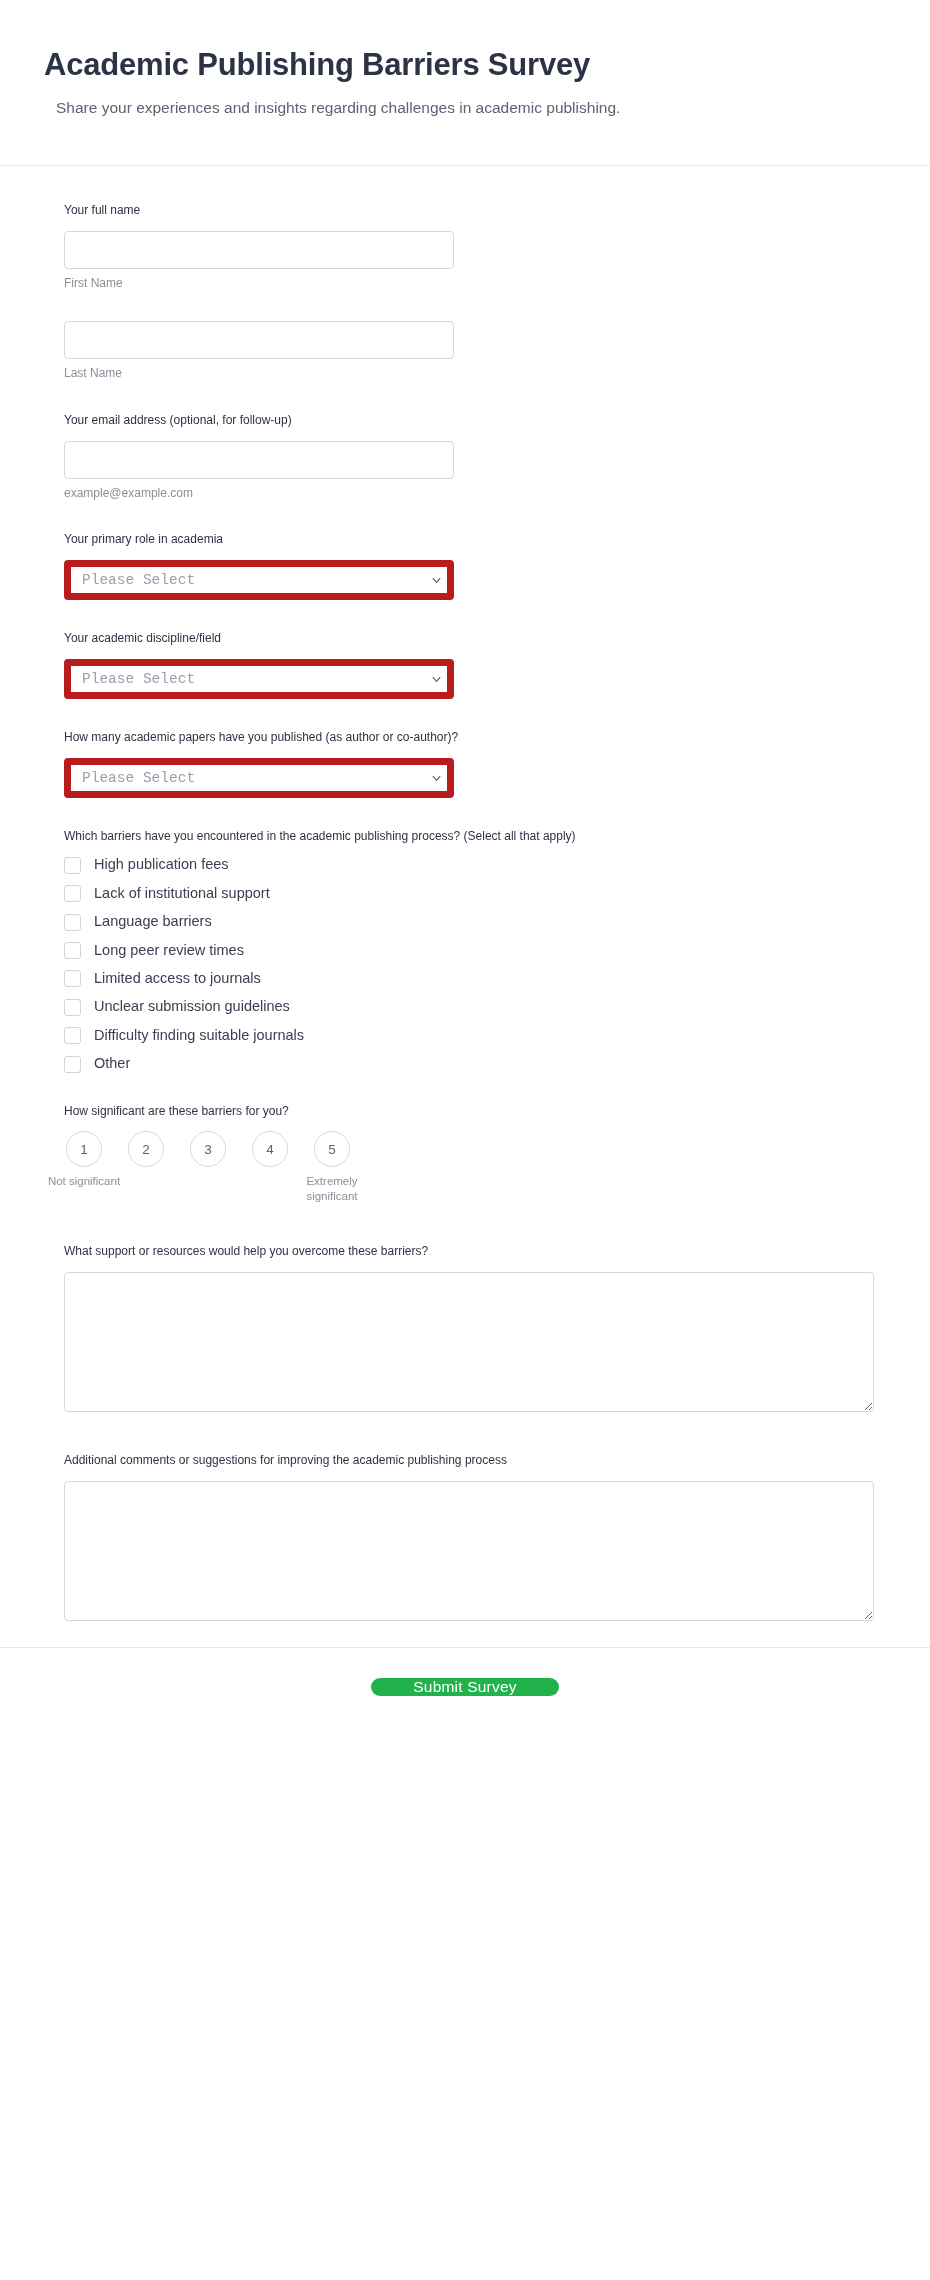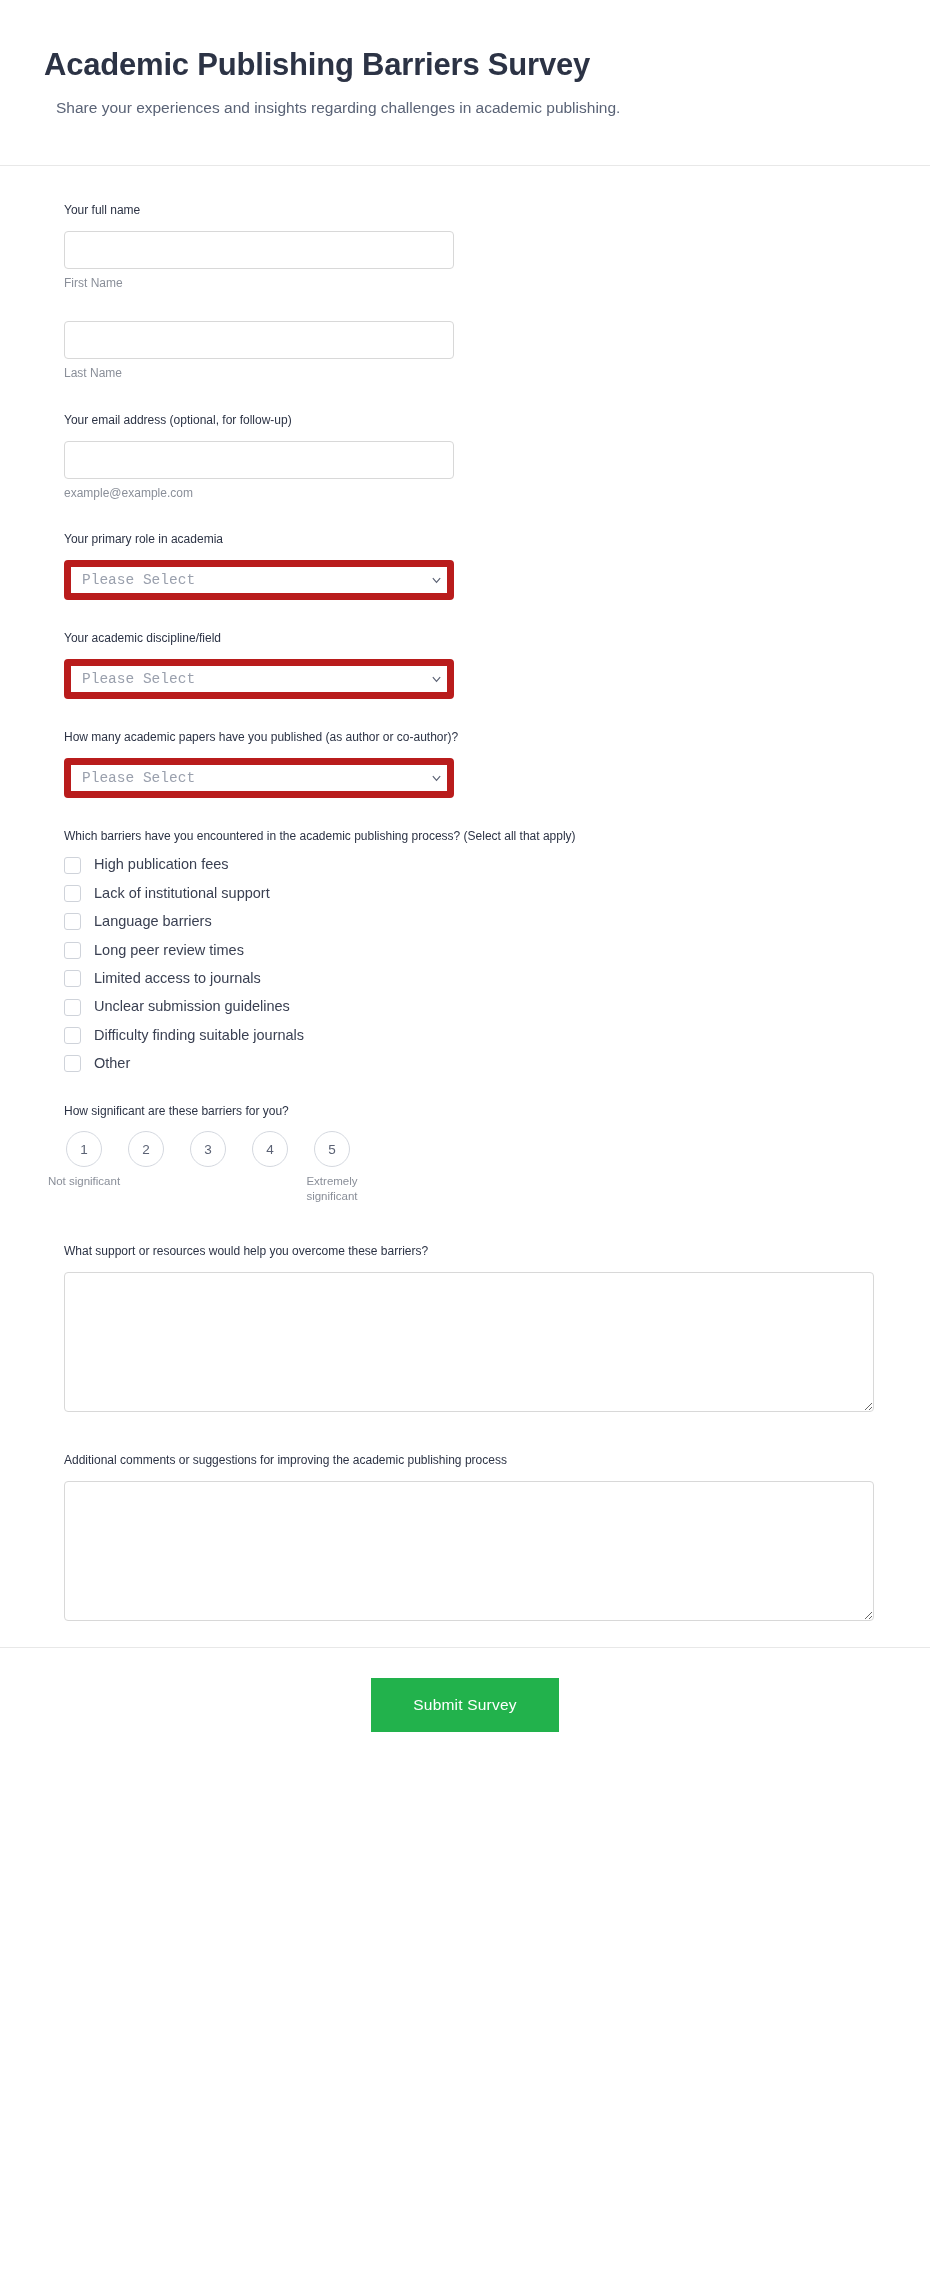--- a/index.html
+++ b/index.html
@@ -112,21 +112,21 @@
     pointer-events: none;
     width: 11px;
     height: 11px;
     display: block;
   }
 
   
   .checkbox-list { margin-top: 4px; }
   .checkbox-row {
     display: flex;
-    align-items: center;
+    align-items: flex-end;
     margin-bottom: 11px;
   }
   .checkbox-box {
     width: 17px;
     height: 17px;
     border: 1px solid #cfd3da;
     border-radius: 3px;
     background: #fff;
     margin-right: 13px;
     flex: 0 0 auto;
@@ -186,22 +186,22 @@
     padding: 30px 64px 40px 64px;
     display: flex;
     justify-content: center;
   }
   .submit-btn {
     background: #22b24c;
     color: #ffffff;
     font-family: "Liberation Sans", sans-serif;
     font-size: 15.5px;
     border: none;
-    border-radius: 0;
-    padding: 18px 42px;
+    border-radius: 12px;
+    padding: 0 42px;
     cursor: pointer;
     letter-spacing: 0.2px;
   }
 </style>
 </head>
 <body>
 
 <div class="page">
 
   <div class="form-header">

